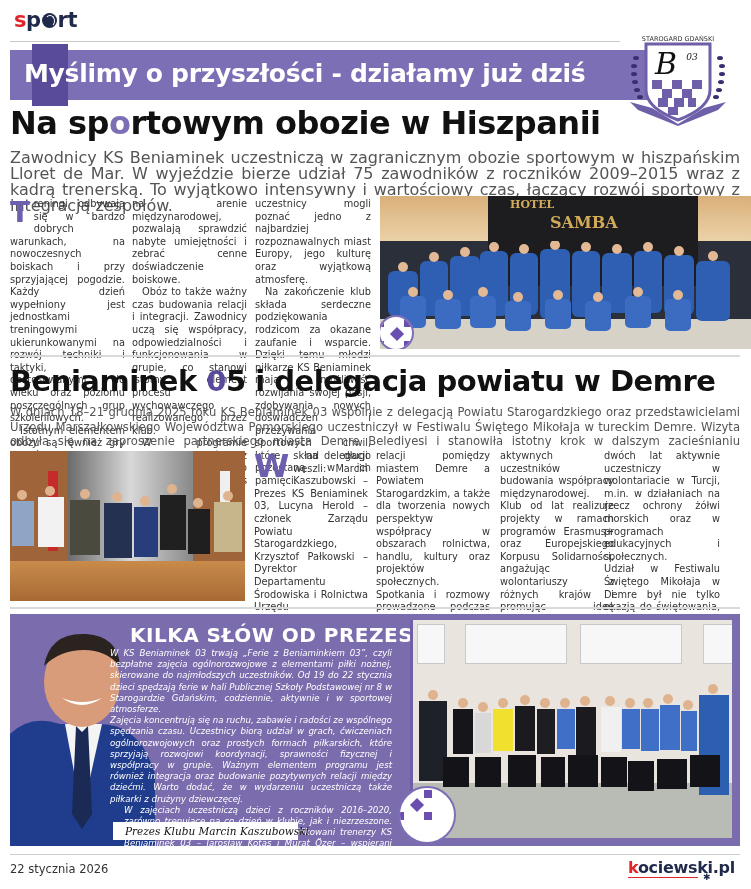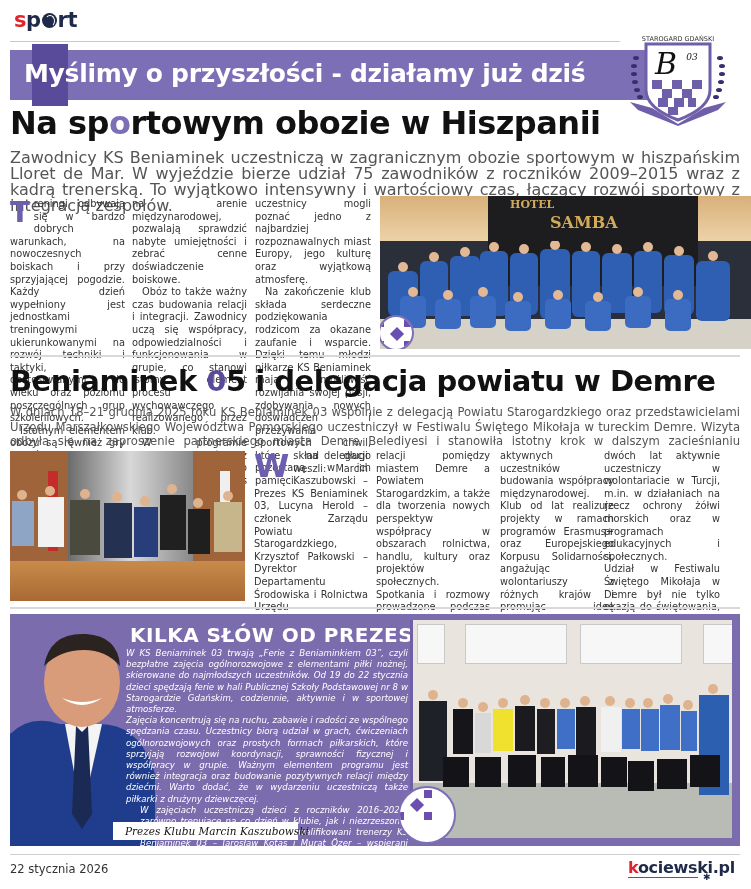--- a/index.html
+++ b/index.html
@@ -52,21 +52,21 @@
   .photo2 { position: absolute; left: 10px; top: 451px; width: 235px; height: 150px; overflow: hidden; background: #a0643a; }
   .photo2 .portrait { position: absolute; left: 58px; top: 0; width: 125px; height: 110px; background: linear-gradient(90deg, #6b6b6b, #d8d8d8, #888); }
   .photo2 .flag { position: absolute; left: 38px; top: 20px; width: 10px; height: 80px; background: #c62b2b; }
   .photo2 .flag2 { position: absolute; left: 210px; top: 20px; width: 10px; height: 80px; background: #efefef; }
   .photo2 .desk { position: absolute; left: 0; top: 110px; width: 235px; height: 40px; background: linear-gradient(#c88b4b, #a86a33); }
   .photo2 .people { position: absolute; left: 0; top: 30px; width: 235px; height: 85px; }
 
   .promo { position: absolute; left: 10px; top: 614px; width: 730px; height: 232px; background: #7b6cae; overflow: hidden; }
   .promo .face { position: absolute; left: 0; top: 0; width: 145px; height: 232px; }
   .promo .title { position: absolute; left: 120px; top: 9px; color: #fff; font-weight: 900; font-size: 20px; letter-spacing: 0.5px; white-space: nowrap; }
-  .promo .body { position: absolute; left: 116px; top: 34px; width: 282px; color: #fff; font-style: italic; font-size: 8.6px; line-height: 11.2px; text-align: justify; }
+  .promo .body { position: absolute; left: 100px; top: 34px; width: 282px; color: #fff; font-style: italic; font-size: 8.6px; line-height: 11.2px; text-align: justify; }
   .promo .body p.indent { padding-left: 14px; text-indent: 0; }
   .promo .sign { position: absolute; left: 103px; top: 208px; width: 185px; height: 18px; background: #fff; color: #111; font-family: "DejaVu Serif", serif; font-style: italic; font-size: 10.5px; line-height: 18px; padding-left: 12px; white-space: nowrap; }
   .promo .photo3 { position: absolute; left: 400px; top: 6px; width: 322px; height: 218px; background: #e9e4de; overflow: hidden; border-left: 3px solid #6f5ea8; }
   .photo3 .win { position: absolute; top: 4px; height: 40px; background: #f7f7f7; border: 1px solid #c9c9c9; }
   .photo3 .floor { position: absolute; left: 0; bottom: 0; width: 100%; height: 55px; background: #b9bcb5; }
   .photo3 .team { position: absolute; left: 0; top: 55px; width: 322px; height: 150px; }
 
   .footer-rule { position: absolute; left: 10px; top: 854px; width: 730px; height: 1px; background: #cfcfcf; }
   .footer-date { position: absolute; left: 10px; top: 862px; font-size: 11.5px; color: #333; }
   .footer-brand { position: absolute; left: 628px; top: 858px; font-weight: 900; font-size: 16px; color: #1f2a4a; letter-spacing: -0.3px; text-align: center; }

